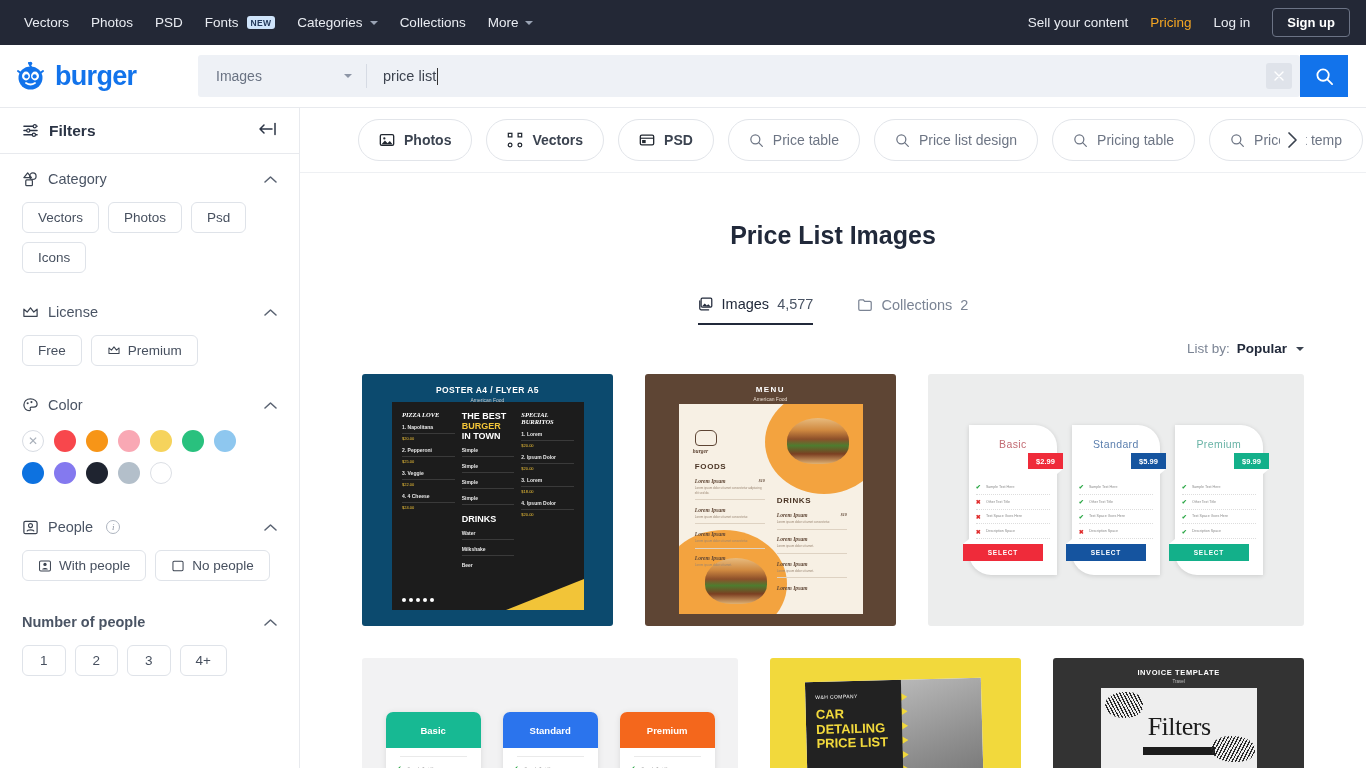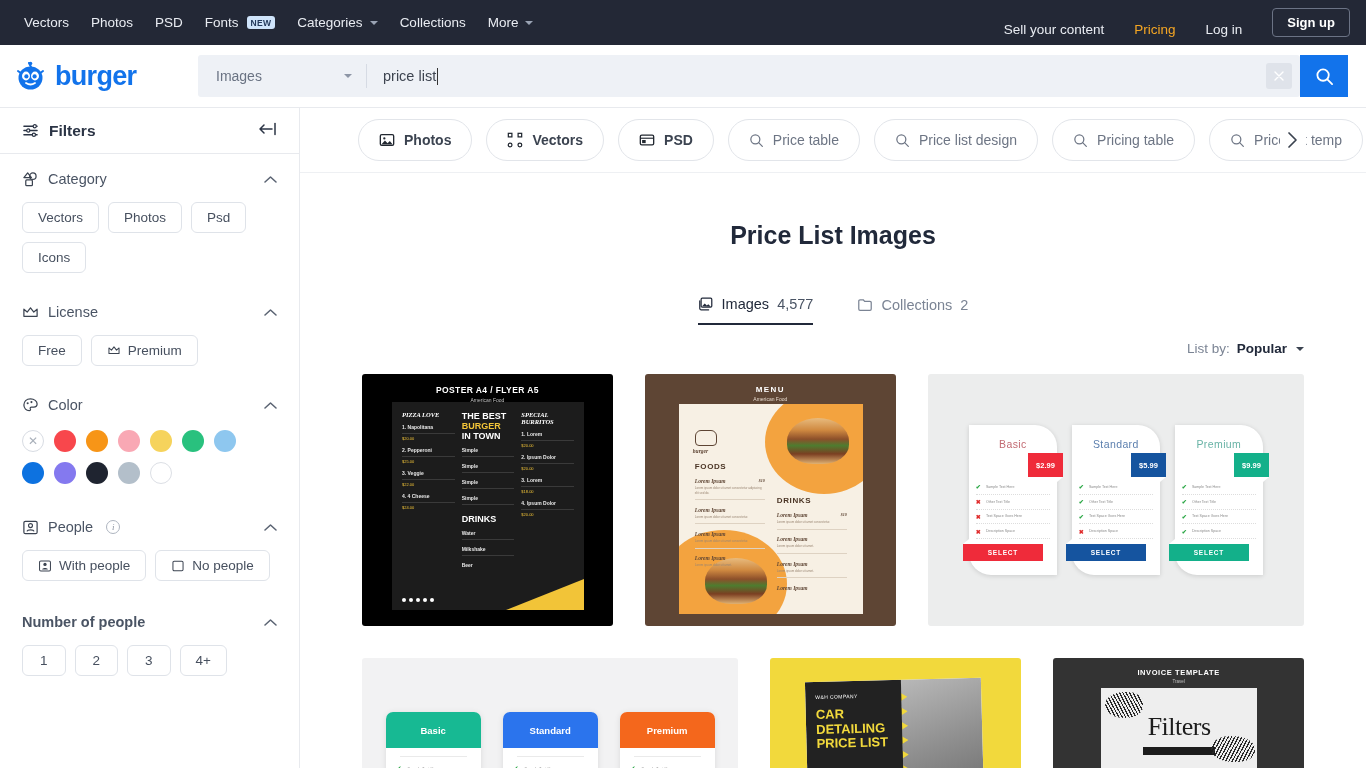--- a/index.html
+++ b/index.html
@@ -16,21 +16,21 @@
     padding: 0 16px; color: #e9ecf2; font-size: 13.5px;
   }
   .topnav { display: flex; align-items: center; gap: 22px; margin-left: 8px; }
   .topnav-item { display: flex; align-items: center; gap: 5px; color: #e9ecf2; cursor: pointer; white-space: nowrap; }
   .badge-new {
     background: #cfe4fb; color: #23395c; font-size: 8.5px; font-weight: bold;
     padding: 2px 4px 1px; border-radius: 3px; letter-spacing: .3px; margin-left: 3px;
   }
   .caret { width: 0; height: 0; border-left: 4px solid transparent; border-right: 4px solid transparent;
            border-top: 4.5px solid #9aa3b4; display: inline-block; margin-left: 2px; }
-  .top-right { margin-left: auto; display: flex; align-items: flex-end; gap: 30px; }
+  .top-right { margin-left: auto; display: flex; align-items: center; gap: 22px; }
   .top-right .link { color: #e9ecf2; cursor: pointer; white-space: nowrap; }
   .pricing-link { color: #f5a623 !important; font-weight: normal; }
   .signup-btn {
     border: 1px solid #6b7385; border-radius: 4px; padding: 6px 14px;
     font-weight: bold; color: #fff; cursor: pointer; font-size: 13px;
   }
 
   
   .searchbar {
     height: 63px; background: #fff; display: flex; align-items: center;
@@ -130,21 +130,21 @@
   .card { border-radius: 3px; overflow: hidden; position: relative; cursor: pointer; }
   .card.c1 { width: 252px; height: 252px; }
   .card.c2 { width: 252px; height: 252px; }
   .card.c3 { width: 378px; height: 252px; }
   .grid2 { display: flex; gap: 32px; margin-top: 32px; }
   .card.d1 { width: 378px; height: 252px; }
   .card.d2 { width: 252px; height: 252px; }
   .card.d3 { width: 252px; height: 252px; }
 
   
-  .t1 { width: 100%; height: 100%; background: #000000; position: relative; }
+  .t1 { width: 100%; height: 100%; background: #0c4a6e; position: relative; }
   .t1 .hdr { text-align: center; padding-top: 11px; }
   .t1 .hdr .l1 { color: #fff; font-size: 8.5px; font-weight: bold; letter-spacing: .4px; }
   .t1 .hdr .l2 { color: #c9c9c9; font-size: 5px; margin-top: 2px; }
   .t1 .sheet { position: absolute; left: 30px; top: 28px; width: 192px; height: 208px;
                background: #1c1c1c; }
   .t1 .photo { height: 58px; background: linear-gradient(100deg,#5b3a22 0%,#8a5a2b 35%,#6e4520 70%,#3d2713 100%); position: relative; }
   .t1 .photo:after { content: ""; position: absolute; left: 0; right: 0; bottom: -1px; height: 16px;
                      background: #1c1c1c; clip-path: polygon(0 60%, 45% 15%, 100% 78%, 100% 100%, 0 100%); }
   .t1 .yel { position: absolute; right: 6px; top: 22px; font-family: "Liberation Serif", serif;
              font-style: italic; font-weight: bold; color: #fff; font-size: 11px; text-align: right; }
@@ -189,21 +189,21 @@
   .t2 .dsc { font-size: 3px; color: #9a8673; line-height: 1.5; margin-top: 2px; }
   .t2 .pr { font-size: 4px; color: #5e4534; float: right; }
   .t2 .ln { height: .8px; background: #ded2c2; margin-top: 4px; }
 
   
   .t3 { width: 100%; height: 100%; background: #eceded; display: flex; align-items: center;
         justify-content: center; gap: 15px; }
   .ptcol { width: 88px; height: 150px; background: #fff; border-radius: 0 22px 0 22px;
            box-shadow: 0 1px 5px rgba(0,0,0,.14); position: relative; padding-top: 13px; }
   .ptcol .ttl { text-align: center; font-size: 10.5px; letter-spacing: .4px; }
-  .ptcol .ribbon { position: absolute; right: -6px; top: 28px; height: 24px; padding: 0 8px;
+  .ptcol .ribbon { position: absolute; right: -6px; top: 28px; height: 16px; padding: 0 8px;
                    color: #fff; font-size: 7.5px; font-weight: bold; display: flex; align-items: center;
                    justify-content: center; }
   .ptcol .ribbon:after { content: ""; position: absolute; right: 0; bottom: -5px; border-top: 5px solid;
                          border-right: 6px solid transparent; }
   .ptcol .feats { margin-top: 30px; padding: 0 7px; }
   .ptcol .f { display: flex; align-items: center; gap: 5px; font-size: 3.6px; color: #8b8b8b;
               padding: 3.4px 0; border-bottom: .5px dotted #ddd; }
   .ptcol .f .mk { font-size: 6px; font-weight: bold; }
   .ptcol .sel { position: absolute; left: -6px; bottom: 14px; width: 80px; height: 17px; color: #fff;
                 font-size: 6.5px; font-weight: bold; letter-spacing: .8px; display: flex;

